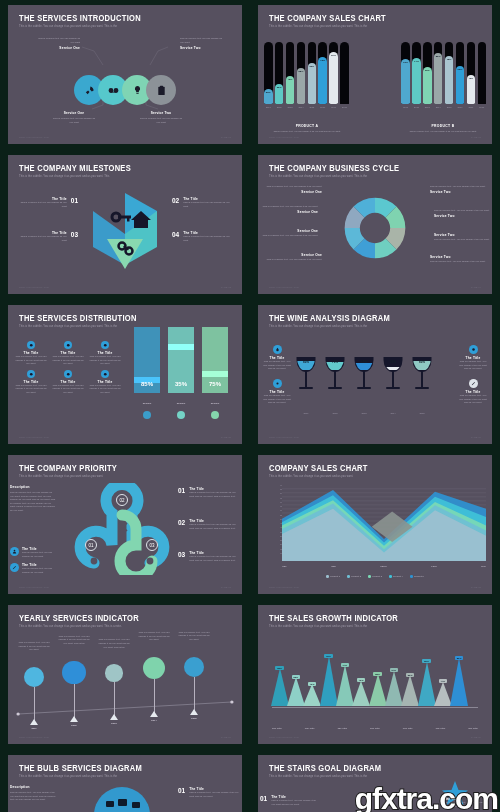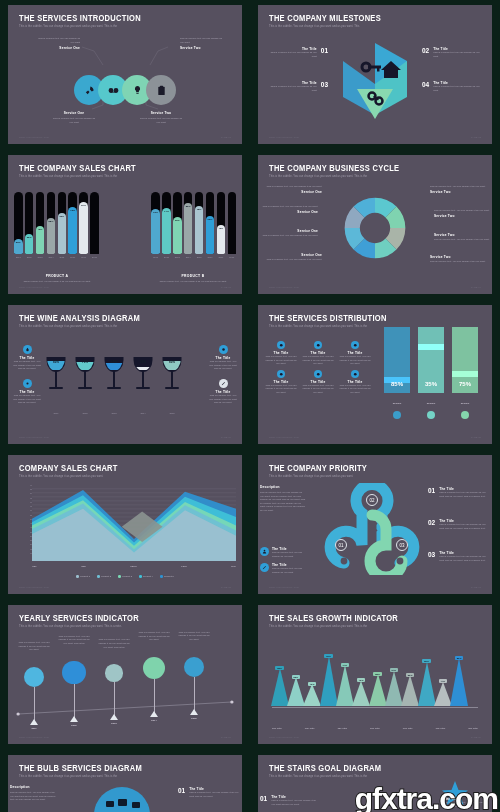--- a/index.html
+++ b/index.html
@@ -171,20 +171,139 @@
           <div class="t-body" style="margin-top:2px">This is example text you can change as you want</div>
         </div>
       </div>
       <div class="s-foot">www.yourcompany.com</div>
       <div class="s-page">PAGE 01</div>
     </div>
   </div>
 
   <div class="cell">
     <div class="slide">
+      <div class="s-title">THE COMPANY SALES CHART</div>
+      <div class="s-sub">This is the subtitle. You can change it as you want and as you want. This is the</div>
+      <div class="body">
+        <div class="barsgrp" id="barsA" style="left:6px;">
+            <div class="barslot">
+              <div class="barfill" style="height: 15.5px; background: rgb(79, 168, 207);">
+                <span>25%</span>
+              </div>
+              <div class="bxlab">2011</div>
+            </div>
+            <div class="barslot">
+              <div class="barfill" style="height: 19.84px; background: rgb(94, 201, 197);">
+                <span>32%</span>
+              </div>
+              <div class="bxlab">2012</div>
+            </div>
+            <div class="barslot">
+              <div class="barfill" style="height: 27.9px; background: rgb(127, 212, 180);">
+                <span>45%</span>
+              </div>
+              <div class="bxlab">2013</div>
+            </div>
+            <div class="barslot">
+              <div class="barfill" style="height: 35.96px; background: rgb(154, 167, 168);">
+                <span>58%</span>
+              </div>
+              <div class="bxlab">2014</div>
+            </div>
+            <div class="barslot">
+              <div class="barfill" style="height: 40.92px; background: rgb(169, 196, 207);">
+                <span>66%</span>
+              </div>
+              <div class="bxlab">2015</div>
+            </div>
+            <div class="barslot">
+              <div class="barfill" style="height: 47.12px; background: rgb(47, 159, 216);">
+                <span>76%</span>
+              </div>
+              <div class="bxlab">2016</div>
+            </div>
+            <div class="barslot">
+              <div class="barfill" style="height: 52.08px; background: rgb(228, 233, 238);">
+                <span>84%</span>
+              </div>
+              <div class="bxlab">2017</div>
+            </div>
+            <div class="barslot">
+              <div class="barfill" style="height: 0px; background: rgb(5, 5, 9);">
+                <span></span>
+              </div>
+              <div class="bxlab">2018</div>
+            </div>
+          </div>
+        <div style="position:absolute;left:6px;bottom:0;width:86px;">
+          <div class="prodlab" style="position:static">PRODUCT A</div>
+          <div class="proddesc" style="position:static;margin-top:2px">This is example text. You can change it as you want and as you want.</div>
+        </div>
+        <div class="barsgrp" id="barsB" style="right:6px;">
+            <div class="barslot">
+              <div class="barfill" style="height: 44.64px; background: rgb(79, 168, 207);">
+                <span>72%</span>
+              </div>
+              <div class="bxlab">2011</div>
+            </div>
+            <div class="barslot">
+              <div class="barfill" style="height: 45.88px; background: rgb(94, 201, 197);">
+                <span>74%</span>
+              </div>
+              <div class="bxlab">2012</div>
+            </div>
+            <div class="barslot">
+              <div class="barfill" style="height: 37.2px; background: rgb(127, 212, 180);">
+                <span>60%</span>
+              </div>
+              <div class="bxlab">2013</div>
+            </div>
+            <div class="barslot">
+              <div class="barfill" style="height: 50.84px; background: rgb(154, 167, 168);">
+                <span>82%</span>
+              </div>
+              <div class="bxlab">2014</div>
+            </div>
+            <div class="barslot">
+              <div class="barfill" style="height: 48.36px; background: rgb(169, 196, 207);">
+                <span>78%</span>
+              </div>
+              <div class="bxlab">2015</div>
+            </div>
+            <div class="barslot">
+              <div class="barfill" style="height: 38.44px; background: rgb(47, 159, 216);">
+                <span>62%</span>
+              </div>
+              <div class="bxlab">2016</div>
+            </div>
+            <div class="barslot">
+              <div class="barfill" style="height: 28.52px; background: rgb(228, 233, 238);">
+                <span>46%</span>
+              </div>
+              <div class="bxlab">2017</div>
+            </div>
+            <div class="barslot">
+              <div class="barfill" style="height: 0px; background: rgb(5, 5, 9);">
+                <span></span>
+              </div>
+              <div class="bxlab">2018</div>
+            </div>
+          </div>
+        <div style="position:absolute;right:6px;bottom:0;width:86px;">
+          <div class="prodlab" style="position:static">PRODUCT B</div>
+          <div class="proddesc" style="position:static;margin-top:2px">This is example text. You can change it as you want and as you want.</div>
+        </div>
+      </div>
+      <div class="s-foot">www.yourcompany.com</div>
+      <div class="s-page">PAGE 03</div>
+    </div>
+  </div>
+
+  <div class="cell">
+    <div class="slide">
       <div class="s-title">THE COMPANY MILESTONES</div>
       <div class="s-sub">This is the subtitle. You can change it as you want and as you want. This</div>
       <div class="body">
         <div class="hexwrap">
           <svg width="80" height="86" viewBox="0 0 80 86">
             <path d="M40 4 L72 22 L72 45 L40 45 Z" fill="#3aa8d4"></path>
             <path d="M72 22 L72 58 L40 76 L40 45 Z" fill="#4ec3c6"></path>
             <path d="M40 45 L40 76 L8 58 L8 22 Z" fill="#3a9fd0" opacity=".95"></path>
             <path d="M22 50 L58 50 L40 80 Z" fill="#89d8b0"></path>
             <g>
@@ -235,139 +354,20 @@
           </div>
         </div>
       </div>
       <div class="s-foot">www.yourcompany.com</div>
       <div class="s-page">PAGE 02</div>
     </div>
   </div>
 
   <div class="cell">
     <div class="slide">
-      <div class="s-title">THE COMPANY SALES CHART</div>
-      <div class="s-sub">This is the subtitle. You can change it as you want and as you want. This is the</div>
-      <div class="body">
-        <div class="barsgrp" id="barsA" style="left:6px;">
-            <div class="barslot">
-              <div class="barfill" style="height: 15.5px; background: rgb(79, 168, 207);">
-                <span>25%</span>
-              </div>
-              <div class="bxlab">2011</div>
-            </div>
-            <div class="barslot">
-              <div class="barfill" style="height: 19.84px; background: rgb(94, 201, 197);">
-                <span>32%</span>
-              </div>
-              <div class="bxlab">2012</div>
-            </div>
-            <div class="barslot">
-              <div class="barfill" style="height: 27.9px; background: rgb(127, 212, 180);">
-                <span>45%</span>
-              </div>
-              <div class="bxlab">2013</div>
-            </div>
-            <div class="barslot">
-              <div class="barfill" style="height: 35.96px; background: rgb(154, 167, 168);">
-                <span>58%</span>
-              </div>
-              <div class="bxlab">2014</div>
-            </div>
-            <div class="barslot">
-              <div class="barfill" style="height: 40.92px; background: rgb(169, 196, 207);">
-                <span>66%</span>
-              </div>
-              <div class="bxlab">2015</div>
-            </div>
-            <div class="barslot">
-              <div class="barfill" style="height: 47.12px; background: rgb(47, 159, 216);">
-                <span>76%</span>
-              </div>
-              <div class="bxlab">2016</div>
-            </div>
-            <div class="barslot">
-              <div class="barfill" style="height: 52.08px; background: rgb(228, 233, 238);">
-                <span>84%</span>
-              </div>
-              <div class="bxlab">2017</div>
-            </div>
-            <div class="barslot">
-              <div class="barfill" style="height: 0px; background: rgb(5, 5, 9);">
-                <span></span>
-              </div>
-              <div class="bxlab">2018</div>
-            </div>
-          </div>
-        <div style="position:absolute;left:6px;bottom:0;width:86px;">
-          <div class="prodlab" style="position:static">PRODUCT A</div>
-          <div class="proddesc" style="position:static;margin-top:2px">This is example text. You can change it as you want and as you want.</div>
-        </div>
-        <div class="barsgrp" id="barsB" style="right:6px;">
-            <div class="barslot">
-              <div class="barfill" style="height: 44.64px; background: rgb(79, 168, 207);">
-                <span>72%</span>
-              </div>
-              <div class="bxlab">2011</div>
-            </div>
-            <div class="barslot">
-              <div class="barfill" style="height: 45.88px; background: rgb(94, 201, 197);">
-                <span>74%</span>
-              </div>
-              <div class="bxlab">2012</div>
-            </div>
-            <div class="barslot">
-              <div class="barfill" style="height: 37.2px; background: rgb(127, 212, 180);">
-                <span>60%</span>
-              </div>
-              <div class="bxlab">2013</div>
-            </div>
-            <div class="barslot">
-              <div class="barfill" style="height: 50.84px; background: rgb(154, 167, 168);">
-                <span>82%</span>
-              </div>
-              <div class="bxlab">2014</div>
-            </div>
-            <div class="barslot">
-              <div class="barfill" style="height: 48.36px; background: rgb(169, 196, 207);">
-                <span>78%</span>
-              </div>
-              <div class="bxlab">2015</div>
-            </div>
-            <div class="barslot">
-              <div class="barfill" style="height: 38.44px; background: rgb(47, 159, 216);">
-                <span>62%</span>
-              </div>
-              <div class="bxlab">2016</div>
-            </div>
-            <div class="barslot">
-              <div class="barfill" style="height: 28.52px; background: rgb(228, 233, 238);">
-                <span>46%</span>
-              </div>
-              <div class="bxlab">2017</div>
-            </div>
-            <div class="barslot">
-              <div class="barfill" style="height: 0px; background: rgb(5, 5, 9);">
-                <span></span>
-              </div>
-              <div class="bxlab">2018</div>
-            </div>
-          </div>
-        <div style="position:absolute;right:6px;bottom:0;width:86px;">
-          <div class="prodlab" style="position:static">PRODUCT B</div>
-          <div class="proddesc" style="position:static;margin-top:2px">This is example text. You can change it as you want and as you want.</div>
-        </div>
-      </div>
-      <div class="s-foot">www.yourcompany.com</div>
-      <div class="s-page">PAGE 03</div>
-    </div>
-  </div>
-
-  <div class="cell">
-    <div class="slide">
       <div class="s-title">THE COMPANY BUSINESS CYCLE</div>
       <div class="s-sub">This is the subtitle. You can change it as you want and as you want. This is the</div>
       <div class="body">
         <svg class="donut" viewBox="0 0 100 100" style="background:none">
           <g transform="translate(50,50)">
             <path d="M0 -46 A46 46 0 0 1 32.5 -32.5 L16 -16 A23 23 0 0 0 0 -23 Z" fill="#5bc8cf"></path>
             <path d="M32.5 -32.5 A46 46 0 0 1 46 0 L23 0 A23 23 0 0 0 16 -16 Z" fill="#7fd3b0"></path>
             <path d="M46 0 A46 46 0 0 1 32.5 32.5 L16 16 A23 23 0 0 0 23 0 Z" fill="#a9b4a8"></path>
             <path d="M32.5 32.5 A46 46 0 0 1 0 46 L0 23 A23 23 0 0 0 16 16 Z" fill="#6fcfc0"></path>
             <path d="M0 46 A46 46 0 0 1 -32.5 32.5 L-16 16 A23 23 0 0 0 0 23 Z" fill="#3f9fd6"></path>
@@ -406,20 +406,110 @@
           <div class="t-title">Service Two</div>
           <div class="t-body" style="margin-top:1px">This is example text. You can change it as you want.</div>
         </div>
         <div style="position:absolute;right:6px;top:74px;width:56px;">
           <div class="t-title">Service Two</div>
           <div class="t-body" style="margin-top:1px">This is example text. You can change it as you want.</div>
         </div>
       </div>
       <div class="s-foot">www.yourcompany.com</div>
       <div class="s-page">PAGE 04</div>
+    </div>
+  </div>
+
+  <div class="cell">
+    <div class="slide">
+      <div class="s-title">THE SERVICES DISTRIBUTION</div>
+      <div class="s-sub">This is the subtitle. You can change it as you want and as you want. This is the</div>
+      <div class="body">
+        <div id="distTiles" style="position:absolute;left:6px;top:10px;width:108px;display:grid;grid-template-columns:1fr 1fr 1fr;gap:4px 3px;">
+            <div style="text-align: center;">
+              <div class="circ" style="width:8px;height:8px;background:#2f9fd8;margin:0 auto 2px">
+                <svg width="4.5" height="4.5" viewBox="0 0 24 24">
+                  <circle fill="#16162a" cx="12" cy="12" r="7"></circle>
+                </svg>
+              </div>
+              <div class="t-title">The Title</div>
+              <div class="t-body">This is example text. You can change it as you want and as you want.</div>
+            </div>
+            <div style="text-align: center;">
+              <div class="circ" style="width:8px;height:8px;background:#2f9fd8;margin:0 auto 2px">
+                <svg width="4.5" height="4.5" viewBox="0 0 24 24">
+                  <circle fill="#16162a" cx="12" cy="12" r="7"></circle>
+                </svg>
+              </div>
+              <div class="t-title">The Title</div>
+              <div class="t-body">This is example text. You can change it as you want and as you want.</div>
+            </div>
+            <div style="text-align: center;">
+              <div class="circ" style="width:8px;height:8px;background:#2f9fd8;margin:0 auto 2px">
+                <svg width="4.5" height="4.5" viewBox="0 0 24 24">
+                  <circle fill="#16162a" cx="12" cy="12" r="7"></circle>
+                </svg>
+              </div>
+              <div class="t-title">The Title</div>
+              <div class="t-body">This is example text. You can change it as you want and as you want.</div>
+            </div>
+            <div style="text-align: center;">
+              <div class="circ" style="width:8px;height:8px;background:#2f9fd8;margin:0 auto 2px">
+                <svg width="4.5" height="4.5" viewBox="0 0 24 24">
+                  <circle fill="#16162a" cx="12" cy="12" r="7"></circle>
+                </svg>
+              </div>
+              <div class="t-title">The Title</div>
+              <div class="t-body">This is example text. You can change it as you want and as you want.</div>
+            </div>
+            <div style="text-align: center;">
+              <div class="circ" style="width:8px;height:8px;background:#2f9fd8;margin:0 auto 2px">
+                <svg width="4.5" height="4.5" viewBox="0 0 24 24">
+                  <circle fill="#16162a" cx="12" cy="12" r="7"></circle>
+                </svg>
+              </div>
+              <div class="t-title">The Title</div>
+              <div class="t-body">This is example text. You can change it as you want and as you want.</div>
+            </div>
+            <div style="text-align: center;">
+              <div class="circ" style="width:8px;height:8px;background:#2f9fd8;margin:0 auto 2px">
+                <svg width="4.5" height="4.5" viewBox="0 0 24 24">
+                  <circle fill="#16162a" cx="12" cy="12" r="7"></circle>
+                </svg>
+              </div>
+              <div class="t-title">The Title</div>
+              <div class="t-body">This is example text. You can change it as you want and as you want.</div>
+            </div>
+          </div>
+        <div id="pillars" style="position:absolute;right:4px;top:4px;width:106px;height:100px;">
+            <div class="pillar" style="left: 2px;">
+              <div style="position:absolute;bottom:20px;left:0;width:26px;height:66px;background:#3b9dc9;opacity:.85"></div>
+              <div style="position:absolute;bottom:29.900000000000002px;left:0;width:26px;height:6px;background:#3b9dc9;filter:brightness(1.25)"></div>
+              <div class="pct" style="bottom:26px">85%</div>
+              <div class="plab" style="bottom:8px">Service</div>
+              <div class="circ" style="position:absolute;top:-2px;left:9px;width:8px;height:8px;background:#3b9dc9"></div>
+            </div>
+            <div class="pillar" style="left: 36px;">
+              <div style="position:absolute;bottom:20px;left:0;width:26px;height:66px;background:#74d3c6;opacity:.85"></div>
+              <div style="position:absolute;bottom:62.9px;left:0;width:26px;height:6px;background:#74d3c6;filter:brightness(1.25)"></div>
+              <div class="pct" style="bottom:26px">35%</div>
+              <div class="plab" style="bottom:8px">Service</div>
+              <div class="circ" style="position:absolute;top:-2px;left:9px;width:8px;height:8px;background:#74d3c6"></div>
+            </div>
+            <div class="pillar" style="left: 70px;">
+              <div style="position:absolute;bottom:20px;left:0;width:26px;height:66px;background:#85d6ac;opacity:.85"></div>
+              <div style="position:absolute;bottom:36.5px;left:0;width:26px;height:6px;background:#85d6ac;filter:brightness(1.25)"></div>
+              <div class="pct" style="bottom:26px">75%</div>
+              <div class="plab" style="bottom:8px">Service</div>
+              <div class="circ" style="position:absolute;top:-2px;left:9px;width:8px;height:8px;background:#85d6ac"></div>
+            </div>
+          </div>
+      </div>
+      <div class="s-foot">www.yourcompany.com</div>
+      <div class="s-page">PAGE 05</div>
     </div>
   </div>
 
   <div class="cell">
     <div class="slide">
       <div class="s-title">THE WINE ANALYSIS DIAGRAM</div>
       <div class="s-sub">This is the subtitle. You can change it as you want and as you want. This is the</div>
       <div class="body">
         <div style="position:absolute;left:4px;top:14px;width:30px;text-align:center">
           <div class="circ" style="width:9px;height:9px;background:#2f9fd8;margin:0 auto 2px">
@@ -515,105 +605,87 @@
               </svg><div class="yrlab" style="bottom:-12px">2015</div><div style="position: absolute; top: 6px; left: 0px; width: 24px; text-align: center; font-size: 3px; font-weight: bold; color: rgb(19, 32, 43);">85%</div></div>
           </div>
       </div>
       <div class="s-foot">www.yourcompany.com</div>
       <div class="s-page">PAGE 06</div>
     </div>
   </div>
 
   <div class="cell">
     <div class="slide">
-      <div class="s-title">THE SERVICES DISTRIBUTION</div>
-      <div class="s-sub">This is the subtitle. You can change it as you want and as you want. This is the</div>
-      <div class="body">
-        <div id="distTiles" style="position:absolute;left:6px;top:10px;width:108px;display:grid;grid-template-columns:1fr 1fr 1fr;gap:4px 3px;">
-            <div style="text-align: center;">
-              <div class="circ" style="width:8px;height:8px;background:#2f9fd8;margin:0 auto 2px">
-                <svg width="4.5" height="4.5" viewBox="0 0 24 24">
-                  <circle fill="#16162a" cx="12" cy="12" r="7"></circle>
-                </svg>
-              </div>
-              <div class="t-title">The Title</div>
-              <div class="t-body">This is example text. You can change it as you want and as you want.</div>
-            </div>
-            <div style="text-align: center;">
-              <div class="circ" style="width:8px;height:8px;background:#2f9fd8;margin:0 auto 2px">
-                <svg width="4.5" height="4.5" viewBox="0 0 24 24">
-                  <circle fill="#16162a" cx="12" cy="12" r="7"></circle>
-                </svg>
-              </div>
-              <div class="t-title">The Title</div>
-              <div class="t-body">This is example text. You can change it as you want and as you want.</div>
-            </div>
-            <div style="text-align: center;">
-              <div class="circ" style="width:8px;height:8px;background:#2f9fd8;margin:0 auto 2px">
-                <svg width="4.5" height="4.5" viewBox="0 0 24 24">
-                  <circle fill="#16162a" cx="12" cy="12" r="7"></circle>
-                </svg>
-              </div>
-              <div class="t-title">The Title</div>
-              <div class="t-body">This is example text. You can change it as you want and as you want.</div>
-            </div>
-            <div style="text-align: center;">
-              <div class="circ" style="width:8px;height:8px;background:#2f9fd8;margin:0 auto 2px">
-                <svg width="4.5" height="4.5" viewBox="0 0 24 24">
-                  <circle fill="#16162a" cx="12" cy="12" r="7"></circle>
-                </svg>
-              </div>
-              <div class="t-title">The Title</div>
-              <div class="t-body">This is example text. You can change it as you want and as you want.</div>
-            </div>
-            <div style="text-align: center;">
-              <div class="circ" style="width:8px;height:8px;background:#2f9fd8;margin:0 auto 2px">
-                <svg width="4.5" height="4.5" viewBox="0 0 24 24">
-                  <circle fill="#16162a" cx="12" cy="12" r="7"></circle>
-                </svg>
-              </div>
-              <div class="t-title">The Title</div>
-              <div class="t-body">This is example text. You can change it as you want and as you want.</div>
-            </div>
-            <div style="text-align: center;">
-              <div class="circ" style="width:8px;height:8px;background:#2f9fd8;margin:0 auto 2px">
-                <svg width="4.5" height="4.5" viewBox="0 0 24 24">
-                  <circle fill="#16162a" cx="12" cy="12" r="7"></circle>
-                </svg>
-              </div>
-              <div class="t-title">The Title</div>
-              <div class="t-body">This is example text. You can change it as you want and as you want.</div>
-            </div>
-          </div>
-        <div id="pillars" style="position:absolute;right:4px;top:4px;width:106px;height:100px;">
-            <div class="pillar" style="left: 2px;">
-              <div style="position:absolute;bottom:20px;left:0;width:26px;height:66px;background:#3b9dc9;opacity:.85"></div>
-              <div style="position:absolute;bottom:29.900000000000002px;left:0;width:26px;height:6px;background:#3b9dc9;filter:brightness(1.25)"></div>
-              <div class="pct" style="bottom:26px">85%</div>
-              <div class="plab" style="bottom:8px">Service</div>
-              <div class="circ" style="position:absolute;top:-2px;left:9px;width:8px;height:8px;background:#3b9dc9"></div>
-            </div>
-            <div class="pillar" style="left: 36px;">
-              <div style="position:absolute;bottom:20px;left:0;width:26px;height:66px;background:#74d3c6;opacity:.85"></div>
-              <div style="position:absolute;bottom:62.9px;left:0;width:26px;height:6px;background:#74d3c6;filter:brightness(1.25)"></div>
-              <div class="pct" style="bottom:26px">35%</div>
-              <div class="plab" style="bottom:8px">Service</div>
-              <div class="circ" style="position:absolute;top:-2px;left:9px;width:8px;height:8px;background:#74d3c6"></div>
-            </div>
-            <div class="pillar" style="left: 70px;">
-              <div style="position:absolute;bottom:20px;left:0;width:26px;height:66px;background:#85d6ac;opacity:.85"></div>
-              <div style="position:absolute;bottom:36.5px;left:0;width:26px;height:6px;background:#85d6ac;filter:brightness(1.25)"></div>
-              <div class="pct" style="bottom:26px">75%</div>
-              <div class="plab" style="bottom:8px">Service</div>
-              <div class="circ" style="position:absolute;top:-2px;left:9px;width:8px;height:8px;background:#85d6ac"></div>
-            </div>
-          </div>
+      <div class="s-title">THE COMPANY PRIORITY</div>
+      <div class="s-sub">This is the subtitle. You can change it as you want and as you want.</div>
+      <div class="body">
+        <div style="position:absolute;left:2px;top:4px;width:46px">
+          <div class="t-title">Description</div>
+          <div class="t-body" style="margin-top:2px">This is example text you can change as you want. This is example text you can change as you want and as you want. This is example text you can change as you want. This is example text you can change as you want.</div>
+        </div>
+        <div style="position:absolute;left:2px;top:66px;width:50px;display:flex;gap:3px;align-items:flex-start">
+          <div class="circ" style="width:9px;height:9px;background:#2f9fd8;flex:none">
+              <svg width="5" height="5" viewBox="0 0 24 24">
+                <circle class="ico" cx="12" cy="8" r="4"></circle>
+                <path class="ico" d="M4 21c0-5 4-7 8-7s8 2 8 7z"></path>
+              </svg>
+            </div>
+          <div>
+              <div class="t-title">The Title</div>
+              <div class="t-body">This is example text you can change as you want</div>
+            </div>
+        </div>
+        <div style="position:absolute;left:2px;top:82px;width:50px;display:flex;gap:3px;align-items:flex-start">
+          <div class="circ" style="width:9px;height:9px;background:#2f9fd8;flex:none">
+              <svg width="5" height="5" viewBox="0 0 24 24">
+                <path class="ico" d="M4 20l3-1L19 7l-2-2L5 17z"></path>
+              </svg>
+            </div>
+          <div>
+              <div class="t-title">The Title</div>
+              <div class="t-body">This is example text you can change as you want</div>
+            </div>
+        </div>
+        <svg style="position:absolute;left:56px;top:2px" width="110" height="92" viewBox="0 0 110 92">
+          <path d="M30 80 A16 16 0 1 1 48 62 L48 30 A16 16 0 1 1 68 30 L68 62 A16 16 0 1 1 86 80" fill="none" stroke="#3fb0d8" stroke-width="11" stroke-linecap="round"></path>
+          <path d="M58 32 A14 14 0 0 1 72 46 L72 62 A16 16 0 1 0 88 78" fill="none" stroke="#82d6b0" stroke-width="11" stroke-linecap="round"></path>
+          <circle cx="58" cy="17" r="5.5" fill="#56505f" stroke="#dfe4ea" stroke-width="1"></circle>
+          <text x="58" y="19" font-size="4.5" fill="#fff" text-anchor="middle" font-family="Liberation Sans">02</text>
+          <circle cx="27" cy="62" r="5.5" fill="#56505f" stroke="#dfe4ea" stroke-width="1"></circle>
+          <text x="27" y="64" font-size="4.5" fill="#fff" text-anchor="middle" font-family="Liberation Sans">01</text>
+          <circle cx="88" cy="62" r="5.5" fill="#56505f" stroke="#dfe4ea" stroke-width="1"></circle>
+          <text x="88" y="64" font-size="4.5" fill="#fff" text-anchor="middle" font-family="Liberation Sans">03</text>
+          <path d="M55 40 l8 8 M63 40 l-8 8" stroke="#56505f" stroke-width="1.6"></path>
+          <circle cx="30" cy="78" r="3.4" fill="#56505f"></circle>
+          <circle cx="86" cy="78" r="3.4" fill="#56505f"></circle>
+        </svg>
+        <div style="position:absolute;right:2px;top:6px;width:62px;display:flex;gap:4px">
+          <div class="num">01</div>
+          <div>
+              <div class="t-title">The Title</div>
+              <div class="t-body">This is example text you can change as you want and as you want. This is example text.</div>
+            </div>
+        </div>
+        <div style="position:absolute;right:2px;top:38px;width:62px;display:flex;gap:4px">
+          <div class="num">02</div>
+          <div>
+              <div class="t-title">The Title</div>
+              <div class="t-body">This is example text you can change as you want and as you want. This is example text.</div>
+            </div>
+        </div>
+        <div style="position:absolute;right:2px;top:70px;width:62px;display:flex;gap:4px">
+          <div class="num">03</div>
+          <div>
+              <div class="t-title">The Title</div>
+              <div class="t-body">This is example text you can change as you want and as you want. This is example text.</div>
+            </div>
+        </div>
       </div>
       <div class="s-foot">www.yourcompany.com</div>
-      <div class="s-page">PAGE 05</div>
+      <div class="s-page">PAGE 07</div>
     </div>
   </div>
 
   <div class="cell">
     <div class="slide">
       <div class="s-title">COMPANY SALES CHART</div>
       <div class="s-sub">This is the subtitle. You can change it as you want and as you want.</div>
       <div class="body">
         <div class="axisY" id="axisY">
             <div style="height: 4.23529px;">90</div>
@@ -674,92 +746,20 @@
             <span><i style="background:#2e93d2"></i>Product 5</span>
           </div>
       </div>
       <div class="s-foot">www.yourcompany.com</div>
       <div class="s-page">PAGE 08</div>
     </div>
   </div>
 
   <div class="cell">
     <div class="slide">
-      <div class="s-title">THE COMPANY PRIORITY</div>
-      <div class="s-sub">This is the subtitle. You can change it as you want and as you want.</div>
-      <div class="body">
-        <div style="position:absolute;left:2px;top:4px;width:46px">
-          <div class="t-title">Description</div>
-          <div class="t-body" style="margin-top:2px">This is example text you can change as you want. This is example text you can change as you want and as you want. This is example text you can change as you want. This is example text you can change as you want.</div>
-        </div>
-        <div style="position:absolute;left:2px;top:66px;width:50px;display:flex;gap:3px;align-items:flex-start">
-          <div class="circ" style="width:9px;height:9px;background:#2f9fd8;flex:none">
-              <svg width="5" height="5" viewBox="0 0 24 24">
-                <circle class="ico" cx="12" cy="8" r="4"></circle>
-                <path class="ico" d="M4 21c0-5 4-7 8-7s8 2 8 7z"></path>
-              </svg>
-            </div>
-          <div>
-              <div class="t-title">The Title</div>
-              <div class="t-body">This is example text you can change as you want</div>
-            </div>
-        </div>
-        <div style="position:absolute;left:2px;top:82px;width:50px;display:flex;gap:3px;align-items:flex-start">
-          <div class="circ" style="width:9px;height:9px;background:#2f9fd8;flex:none">
-              <svg width="5" height="5" viewBox="0 0 24 24">
-                <path class="ico" d="M4 20l3-1L19 7l-2-2L5 17z"></path>
-              </svg>
-            </div>
-          <div>
-              <div class="t-title">The Title</div>
-              <div class="t-body">This is example text you can change as you want</div>
-            </div>
-        </div>
-        <svg style="position:absolute;left:56px;top:2px" width="110" height="92" viewBox="0 0 110 92">
-          <path d="M30 80 A16 16 0 1 1 48 62 L48 30 A16 16 0 1 1 68 30 L68 62 A16 16 0 1 1 86 80" fill="none" stroke="#3fb0d8" stroke-width="11" stroke-linecap="round"></path>
-          <path d="M58 32 A14 14 0 0 1 72 46 L72 62 A16 16 0 1 0 88 78" fill="none" stroke="#82d6b0" stroke-width="11" stroke-linecap="round"></path>
-          <circle cx="58" cy="17" r="5.5" fill="#56505f" stroke="#dfe4ea" stroke-width="1"></circle>
-          <text x="58" y="19" font-size="4.5" fill="#fff" text-anchor="middle" font-family="Liberation Sans">02</text>
-          <circle cx="27" cy="62" r="5.5" fill="#56505f" stroke="#dfe4ea" stroke-width="1"></circle>
-          <text x="27" y="64" font-size="4.5" fill="#fff" text-anchor="middle" font-family="Liberation Sans">01</text>
-          <circle cx="88" cy="62" r="5.5" fill="#56505f" stroke="#dfe4ea" stroke-width="1"></circle>
-          <text x="88" y="64" font-size="4.5" fill="#fff" text-anchor="middle" font-family="Liberation Sans">03</text>
-          <path d="M55 40 l8 8 M63 40 l-8 8" stroke="#56505f" stroke-width="1.6"></path>
-          <circle cx="30" cy="78" r="3.4" fill="#56505f"></circle>
-          <circle cx="86" cy="78" r="3.4" fill="#56505f"></circle>
-        </svg>
-        <div style="position:absolute;right:2px;top:6px;width:62px;display:flex;gap:4px">
-          <div class="num">01</div>
-          <div>
-              <div class="t-title">The Title</div>
-              <div class="t-body">This is example text you can change as you want and as you want. This is example text.</div>
-            </div>
-        </div>
-        <div style="position:absolute;right:2px;top:38px;width:62px;display:flex;gap:4px">
-          <div class="num">02</div>
-          <div>
-              <div class="t-title">The Title</div>
-              <div class="t-body">This is example text you can change as you want and as you want. This is example text.</div>
-            </div>
-        </div>
-        <div style="position:absolute;right:2px;top:70px;width:62px;display:flex;gap:4px">
-          <div class="num">03</div>
-          <div>
-              <div class="t-title">The Title</div>
-              <div class="t-body">This is example text you can change as you want and as you want. This is example text.</div>
-            </div>
-        </div>
-      </div>
-      <div class="s-foot">www.yourcompany.com</div>
-      <div class="s-page">PAGE 07</div>
-    </div>
-  </div>
-
-  <div class="cell">
-    <div class="slide">
       <div class="s-title">YEARLY SERVICES INDICATOR</div>
       <div class="s-sub">This is the subtitle. You can change it as you want and as you want. This is a note.</div>
       <div class="body">
         <svg style="position:absolute;left:6px;right:6px;bottom:14px;width:calc(100% - 12px);height:22px" viewBox="0 0 216 22" preserveAspectRatio="none">
           <path d="M4 18 L212 6" stroke="#8e8a99" stroke-width=".7" fill="none"></path>
           <circle cx="4" cy="18" r="1.6" fill="#cfc9d6"></circle>
           <circle cx="212" cy="6" r="1.6" fill="#cfc9d6"></circle>
         </svg>
         <div id="tlNodes" style="position:absolute;left:0;right:0;top:0;bottom:0">
             <div>

